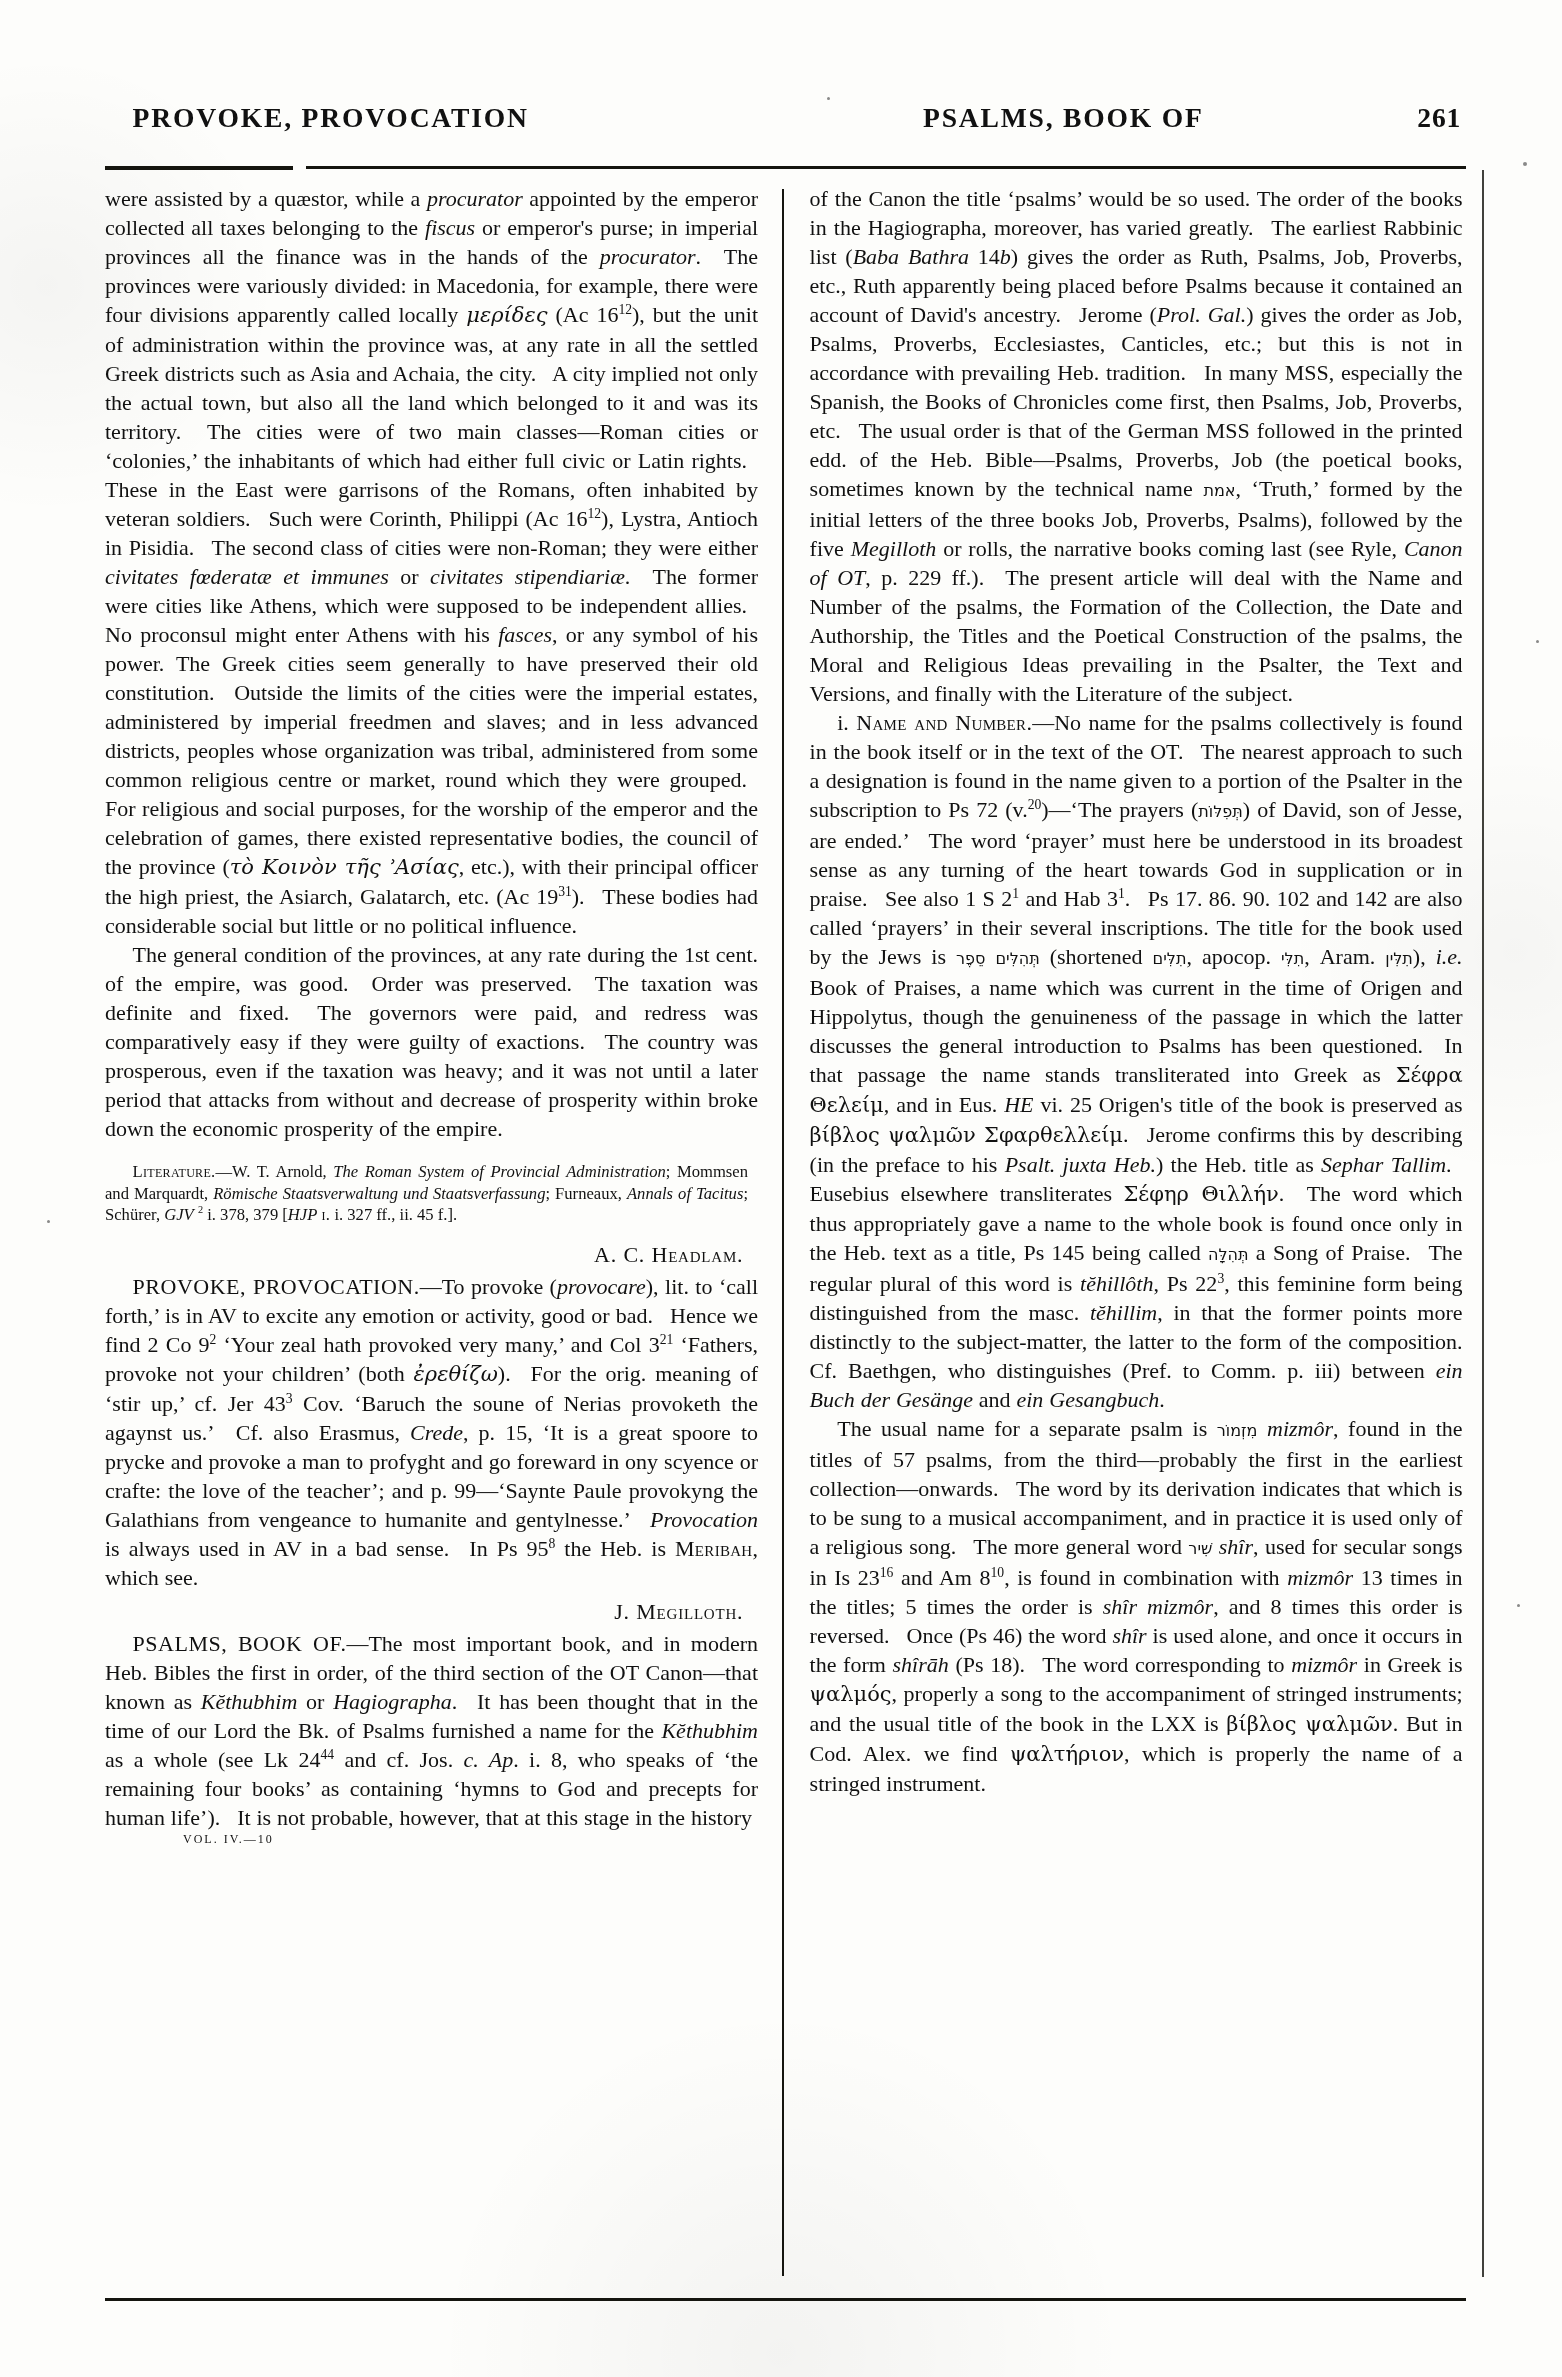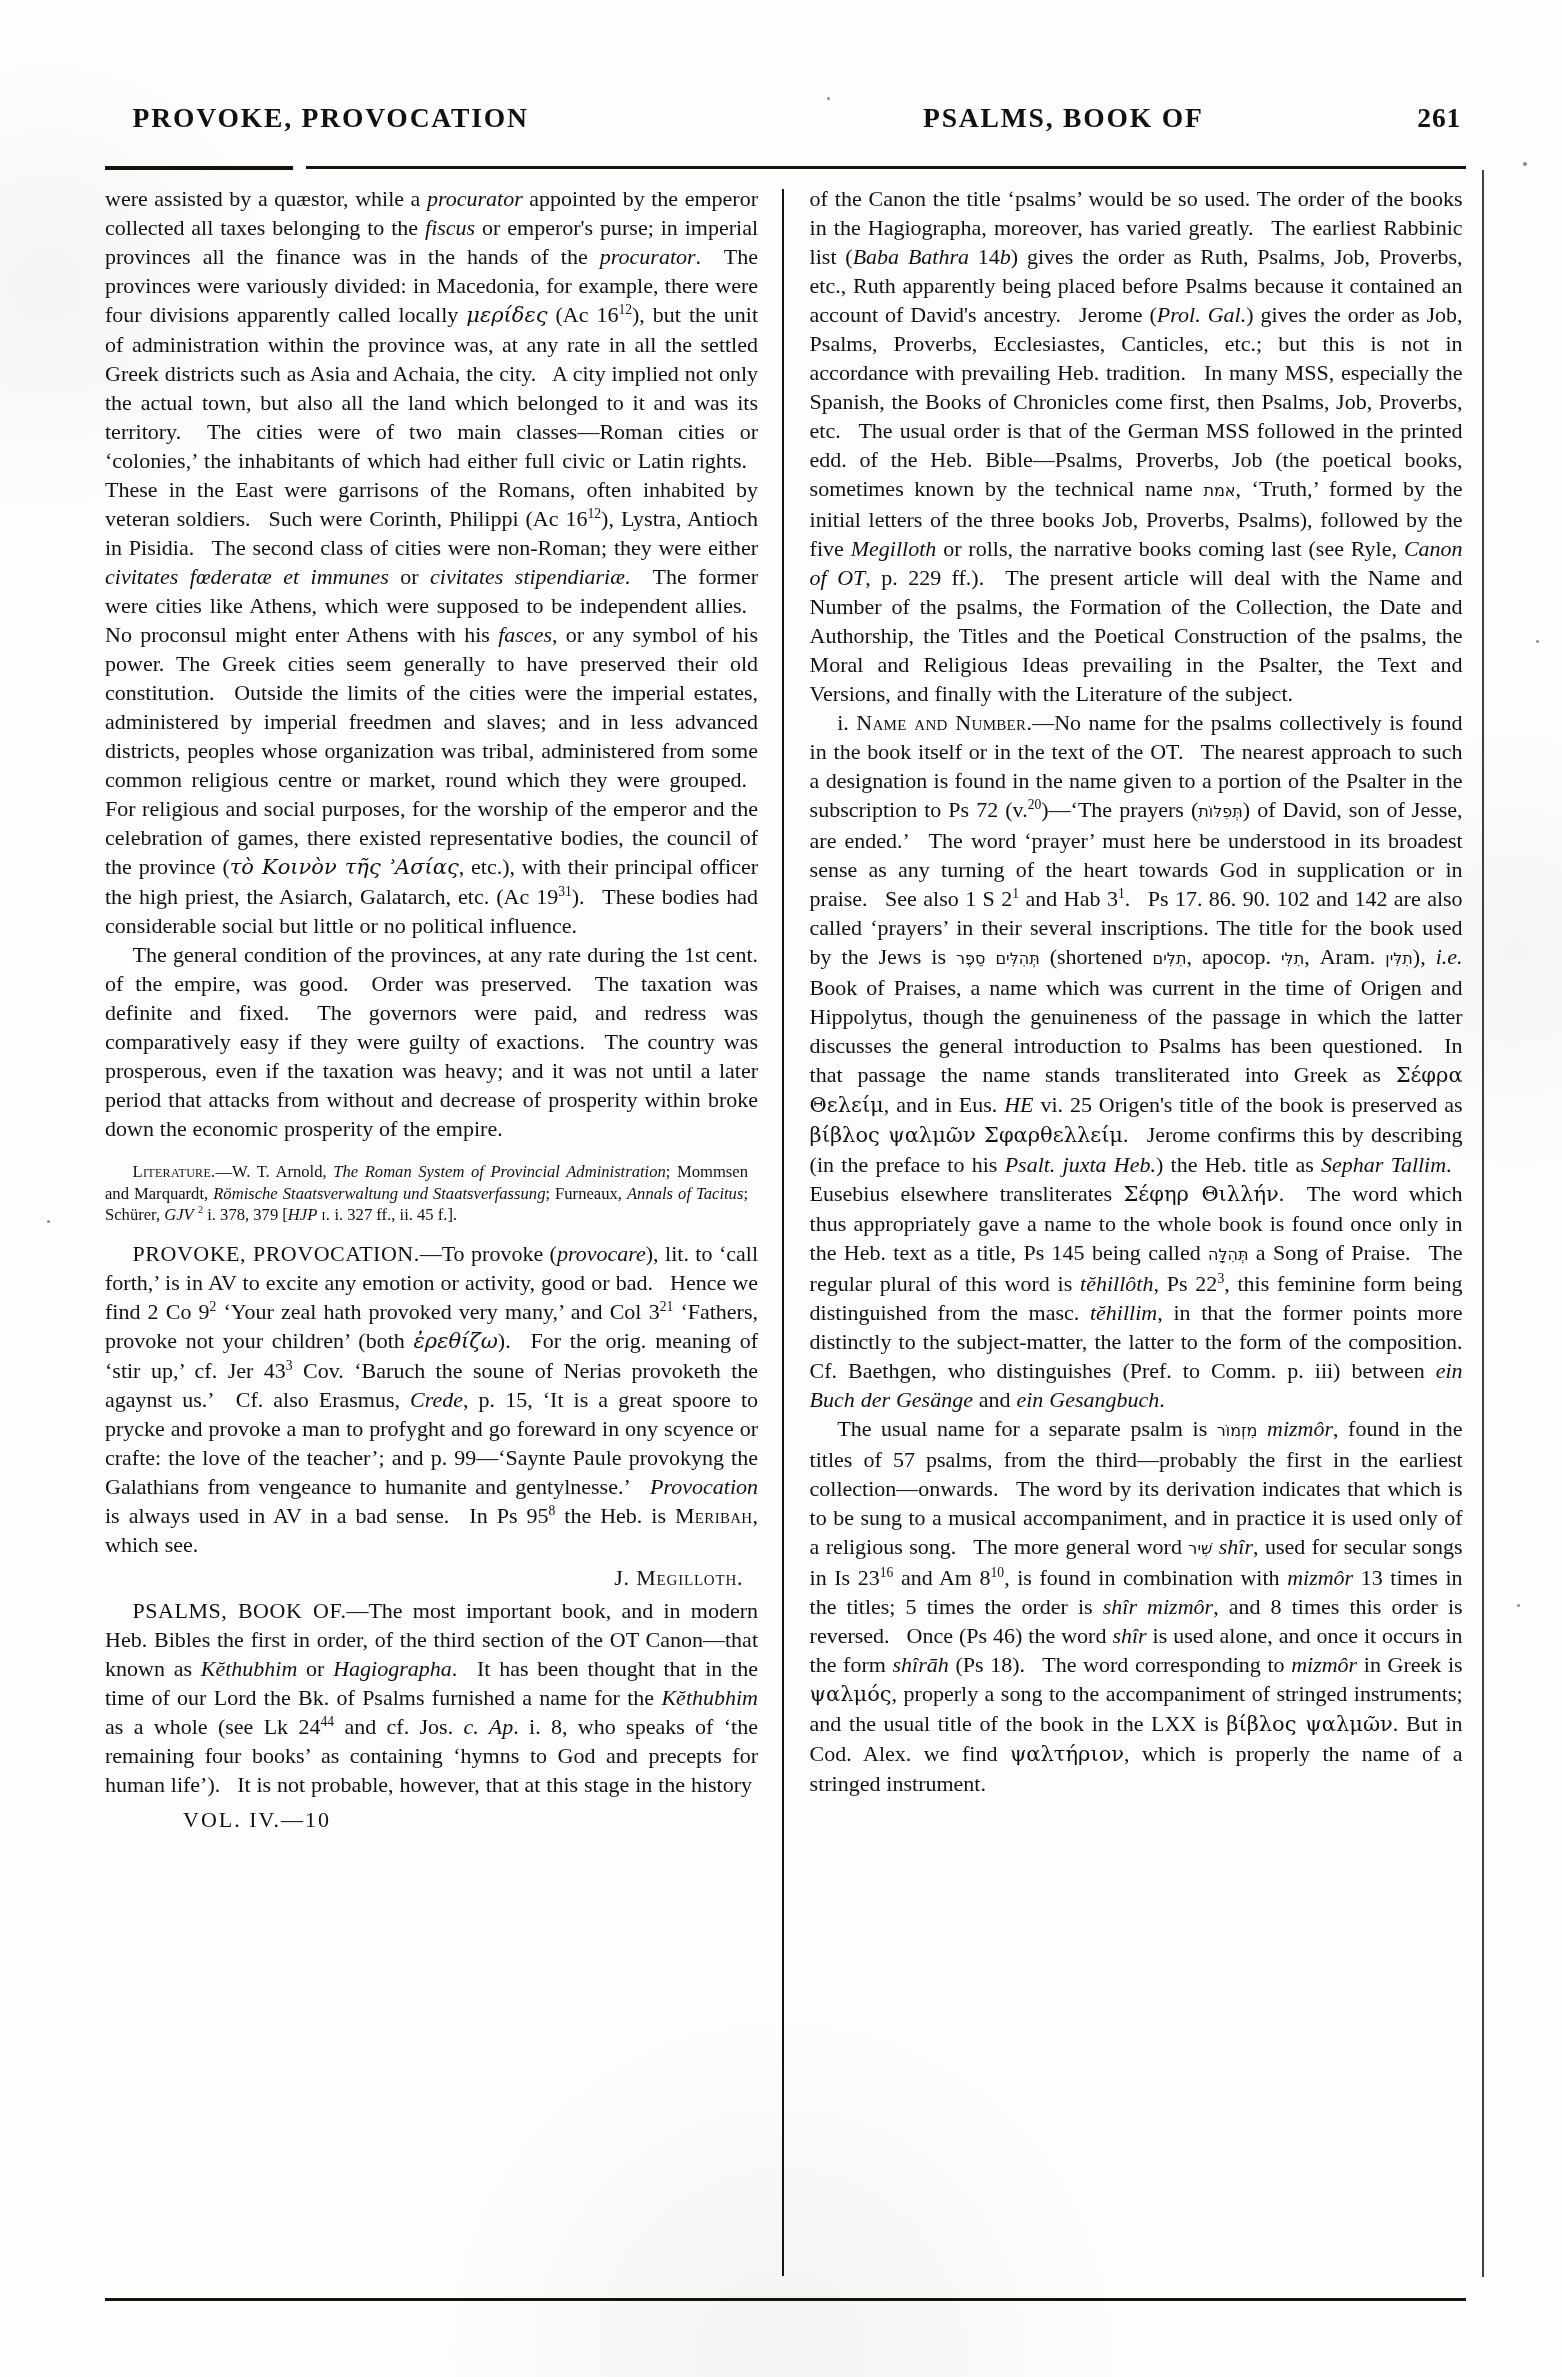--- a/index.html
+++ b/index.html
@@ -143,23 +143,22 @@
   }
   p.lit {
     margin: 18px 10px 13px 0;
     font-size: 16.6px;
     line-height: 21.5px;
     text-align: justify;
     text-indent: 27.6px;
   }
   p.lit .sc { font-variant: small-caps; }
   .volume-line {
-    margin-top: 8px;
     padding-left: 78px;
-    font-size: 22px;
+    font-size: 12px;
     letter-spacing: 2px;
     font-variant: small-caps;
   }
 
   .foot-rule {
     position: absolute;
     left: 105px;
     right: 96px;
     top: 2298px;
     height: 3.2px;
@@ -203,20 +202,21 @@
 
     <div class="cols">
       <div class="col-rule"></div>
 
       <div class="col left">
         <p class="body cont">were assisted by a quæstor, while a <i>procurator</i> appointed by the emperor collected all taxes belonging to the <i>fiscus</i> or emperor's purse; in imperial provinces all the finance was in the hands of the <i>procurator</i>.  The provinces were variously divided: in Macedonia, for example, there were four divisions apparently called locally <span class="gk">μερίδες</span> (Ac 16<sup>12</sup>), but the unit of administration within the province was, at any rate in all the settled Greek districts such as Asia and Achaia, the city.  A city implied not only the actual town, but also all the land which belonged to it and was its territory.  The cities were of two main classes—Roman cities or ‘colonies,’ the inhabitants of which had either full civic or Latin rights.  These in the East were garrisons of the Romans, often inhabited by veteran soldiers.  Such were Corinth, Philippi (Ac 16<sup>12</sup>), Lystra, Antioch in Pisidia.  The second class of cities were non-Roman; they were either <i>civitates fœderatæ et immunes</i> or <i>civitates stipendiariæ</i>.  The former were cities like Athens, which were supposed to be independent allies.  No proconsul might enter Athens with his <i>fasces</i>, or any symbol of his power. The Greek cities seem generally to have preserved their old constitution.  Outside the limits of the cities were the imperial estates, administered by imperial freedmen and slaves; and in less advanced districts, peoples whose organization was tribal, administered from some common religious centre or market, round which they were grouped.  For religious and social purposes, for the worship of the emperor and the celebration of games, there existed representative bodies, the council of the province (<span class="gk">τὸ Κοινὸν τῆς ʾΑσίας</span>, etc.), with their principal officer the high priest, the Asiarch, Galatarch, etc. (Ac 19<sup>31</sup>).  These bodies had considerable social but little or no political influence.</p>
         <p class="body indent">The general condition of the provinces, at any rate during the 1st cent. of the empire, was good.  Order was preserved.  The taxation was definite and fixed.  The governors were paid, and redress was comparatively easy if they were guilty of exactions.  The country was prosperous, even if the taxation was heavy; and it was not until a later period that attacks from without and decrease of prosperity within broke down the economic prosperity of the empire.</p>
 
         <p class="lit"><span class="sc">Literature.</span>—W. T. Arnold, <i>The Roman System of Provincial Administration</i>; Mommsen and Marquardt, <i>Römische Staatsverwaltung und Staatsverfassung</i>; Furneaux, <i>Annals of Tacitus</i>; Schürer, <i>GJV</i> <sup>2</sup> i. 378, 379 [<i>HJP</i> <span class="sc">i.</span> i. 327 ff., ii. 45 f.].</p>
 
+        <span class="author">A. C. Headlam.</span>
 
         <p class="body indent"><span class="entry-head">PROVOKE, PROVOCATION.</span>—To provoke (<i>provocare</i>), lit. to ‘call forth,’ is in AV to excite any emotion or activity, good or bad.  Hence we find 2 Co 9<sup>2</sup> ‘Your zeal hath provoked very many,’ and Col 3<sup>21</sup> ‘Fathers, provoke not your children’ (both <span class="gk">ἐρεθίζω</span>).  For the orig. meaning of ‘stir up,’ cf. Jer 43<sup>3</sup> Cov. ‘Baruch the soune of Nerias provoketh the agaynst us.’  Cf. also Erasmus, <i>Crede</i>, p. 15, ‘It is a great spoore to prycke and provoke a man to profyght and go foreward in ony scyence or crafte: the love of the teacher’; and p. 99—‘Saynte Paule provokyng the Galathians from vengeance to humanite and gentylnesse.’  <i>Provocation</i> is always used in AV in a bad sense.  In Ps 95<sup>8</sup> the Heb. is <span class="sc">Meribah</span>, which see.</p>
 
         <span class="author">J. Megilloth.</span>
 
         <p class="body indent"><span class="entry-head">PSALMS, BOOK OF.</span>—The most important book, and in modern Heb. Bibles the first in order, of the third section of the OT Canon—that known as <i>Kĕthubhim</i> or <i>Hagiographa</i>.  It has been thought that in the time of our Lord the Bk. of Psalms furnished a name for the <i>Kĕthubhim</i> as a whole (see Lk 24<sup>44</sup> and cf. Jos. <i>c. Ap</i>. i. 8, who speaks of ‘the remaining four books’ as containing ‘hymns to God and precepts for human life’).  It is not probable, however, that at this stage in the history</p>
 
         <div class="volume-line">VOL. IV.—10</div>
       </div>
 

